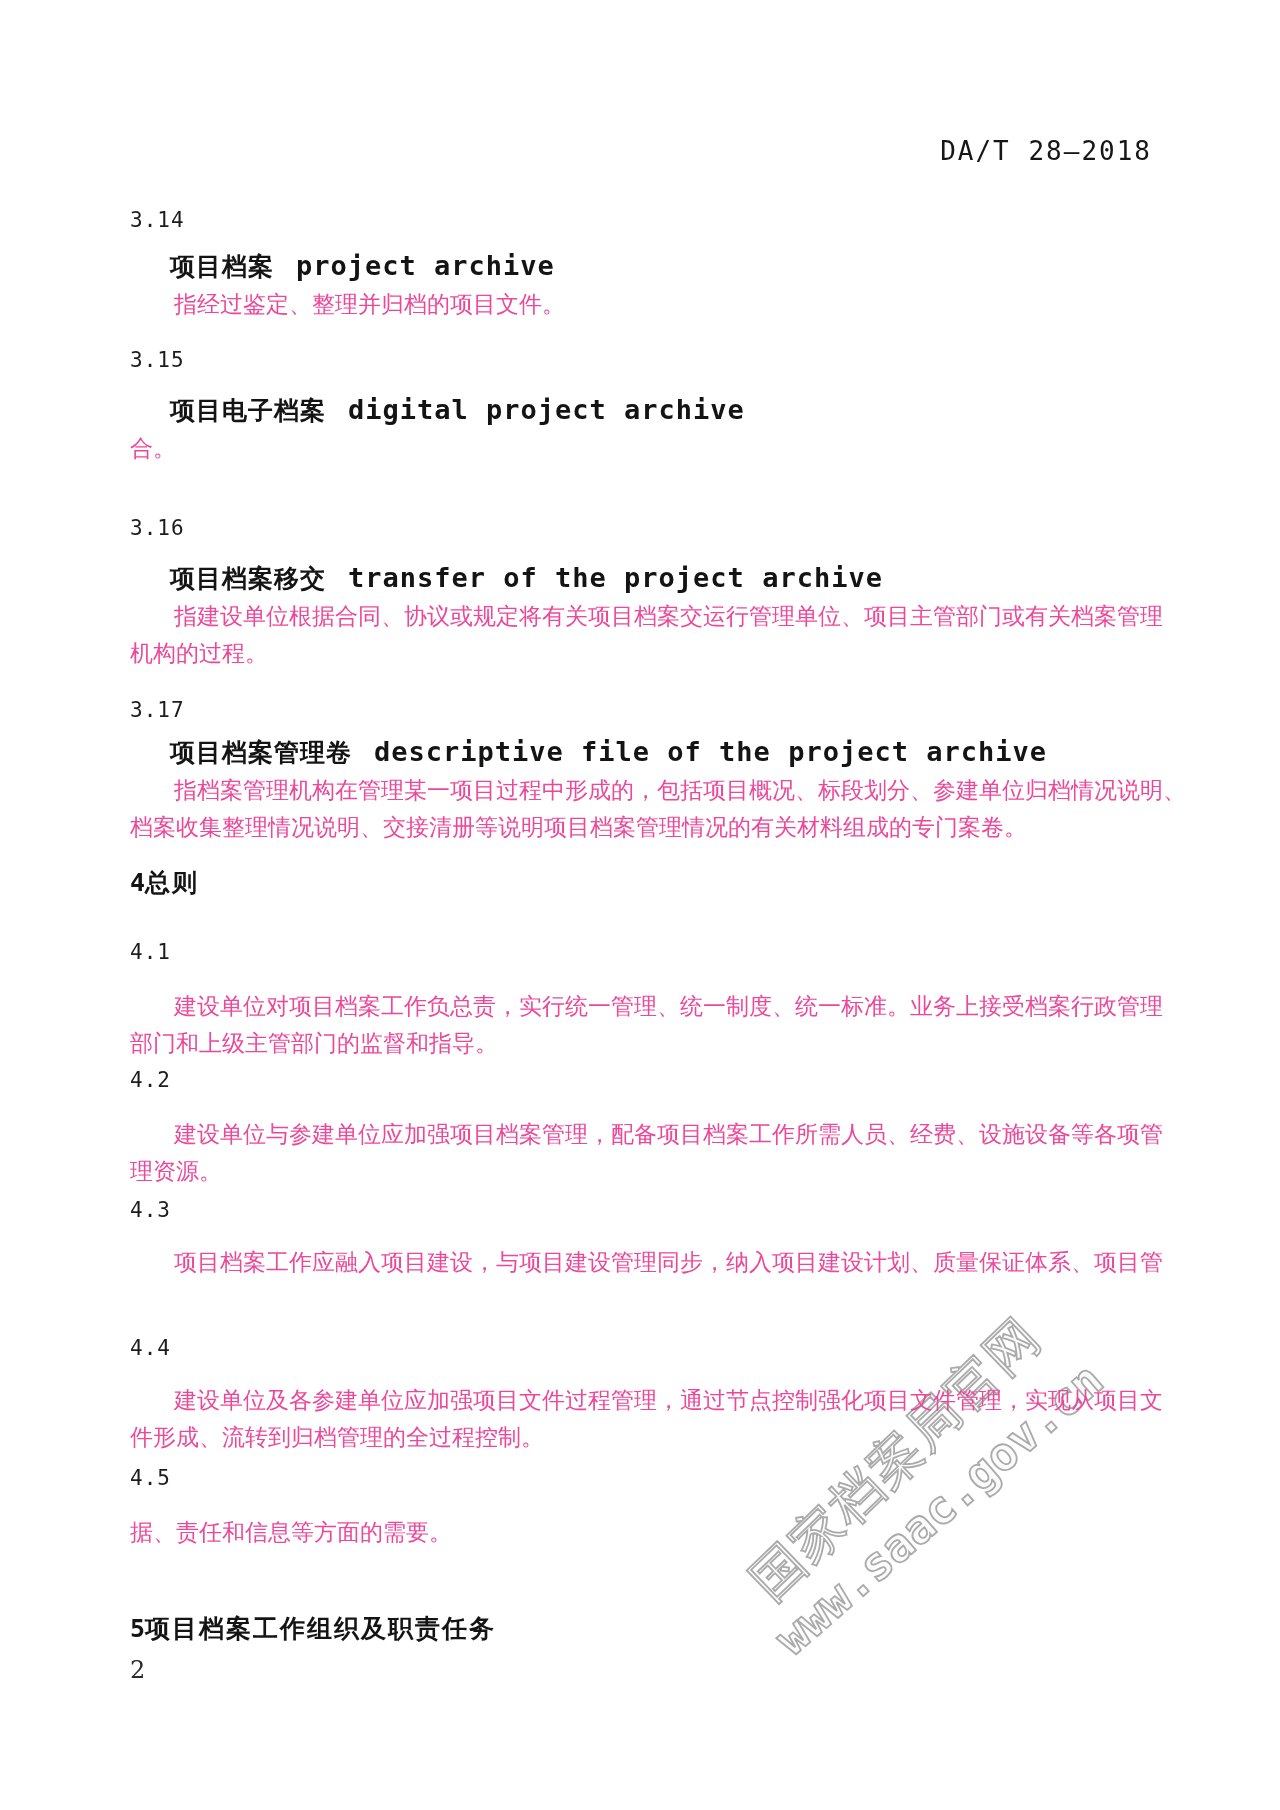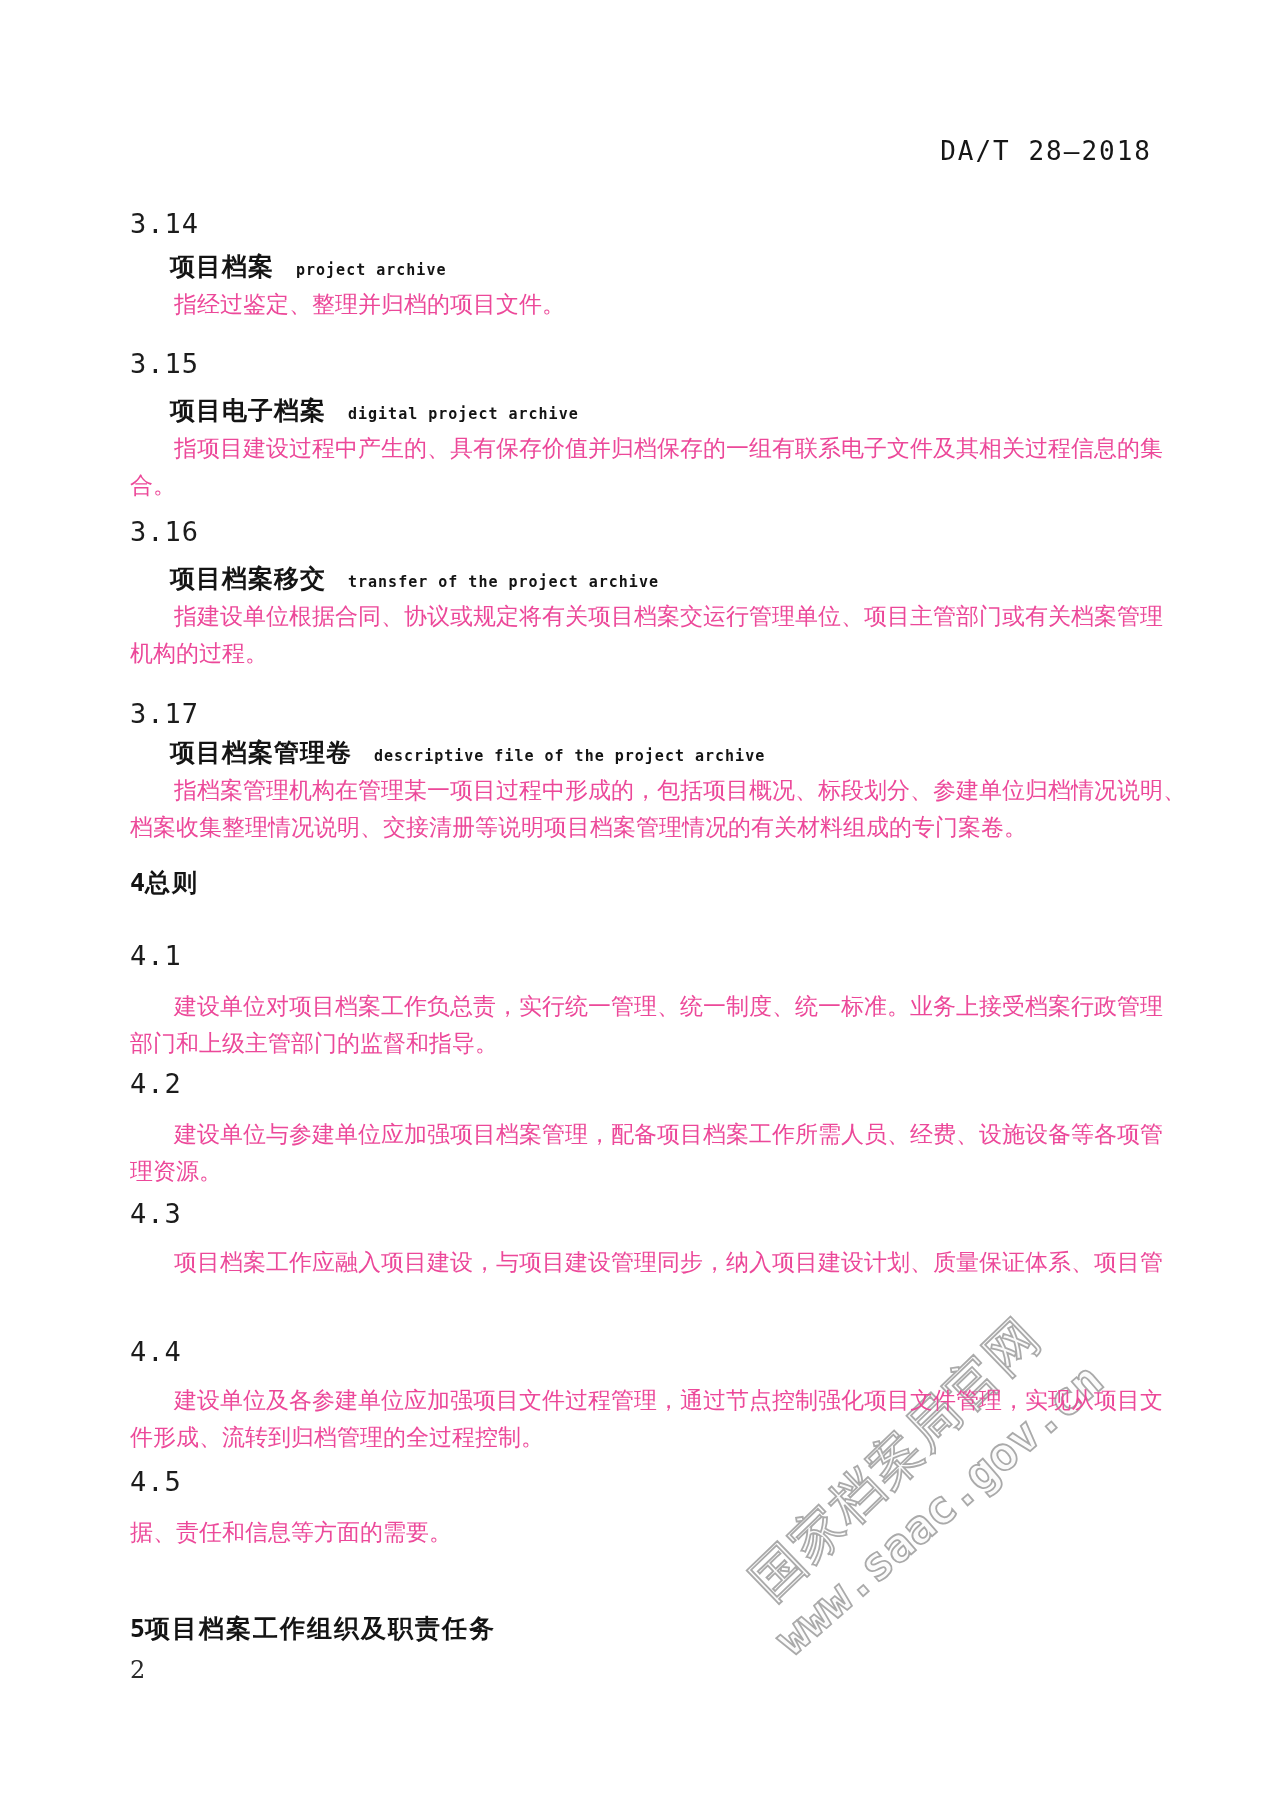--- a/index.html
+++ b/index.html
@@ -15,32 +15,32 @@
     position:absolute;left:130px;top:136px;width:1022px;
     text-align:right;
     font-family:"DejaVu Sans Mono","Liberation Mono",monospace;
     font-size:26px;letter-spacing:2px;color:#161616;
   }
 
   
   .clause-num{
     position:absolute;left:130px;
     font-family:"DejaVu Sans Mono","Liberation Mono",monospace;
-    font-size:27px;color:#1c1c1c;letter-spacing:1px;
+    font-size:21px;color:#1c1c1c;letter-spacing:1px;
   }
 
   
   .term-line{position:absolute;left:170px;white-space:nowrap;}
   .term-zh{
     font-family:"Liberation Sans","DejaVu Sans",sans-serif;
     font-weight:bold;font-size:25px;color:#141414;letter-spacing:1px;
   }
   .term-en{
     font-family:"DejaVu Sans Mono","Liberation Mono",monospace;
-    font-weight:bold;font-size:15px;color:#141414;margin-left:22px;letter-spacing:1px;
+    font-weight:bold;font-size:27px;color:#141414;margin-left:22px;letter-spacing:1px;
   }
 
   
   .para{position:absolute;left:130px;width:1050px;}
   .line{
     font-size:23px;line-height:37px;letter-spacing:0px;
     white-space:nowrap;color:#ec4899;
   }
   .l-first{padding-left:44px;}
 
@@ -100,21 +100,20 @@
     </div>
     <div class="para" style="top:286px">
       <div class="line l-first">指经过鉴定、整理并归档的项目文件。</div>
     </div>
 
     <div class="clause-num" style="top:348px">3.15</div>
     <div class="term-line" style="top:394px">
       <span class="term-zh">项目电子档案</span><span class="term-en">digital project archive</span>
     </div>
     <div class="para" style="top:430px">
-      <div class="line l-first">指项目建设过程中产生的、具有保存价值并归档保存的一组有联系电子文件及其相关过程信息的集</div>
       <div class="line">合。</div>
     </div>
 
     <div class="clause-num" style="top:516px">3.16</div>
     <div class="term-line" style="top:562px">
       <span class="term-zh">项目档案移交</span><span class="term-en">transfer of the project archive</span>
     </div>
     <div class="para" style="top:598px">
       <div class="line l-first">指建设单位根据合同、协议或规定将有关项目档案交运行管理单位、项目主管部门或有关档案管理</div>
       <div class="line">机构的过程。</div>

